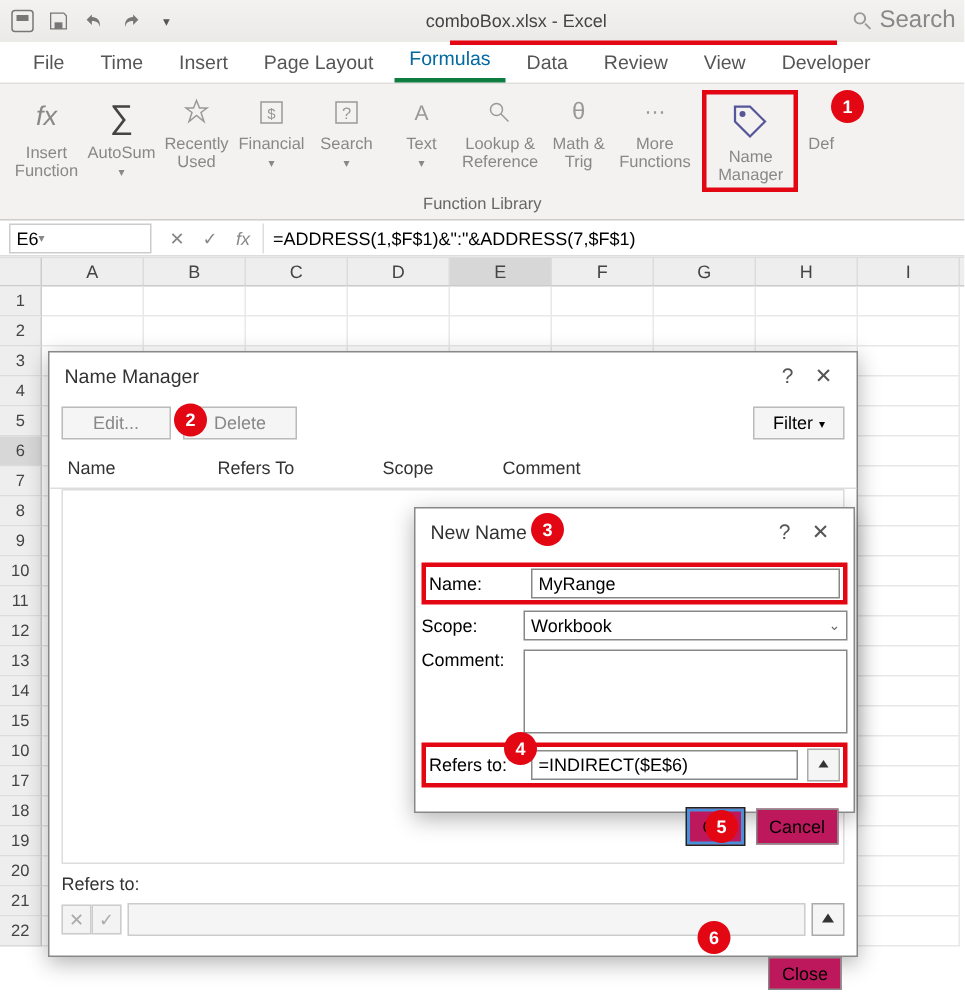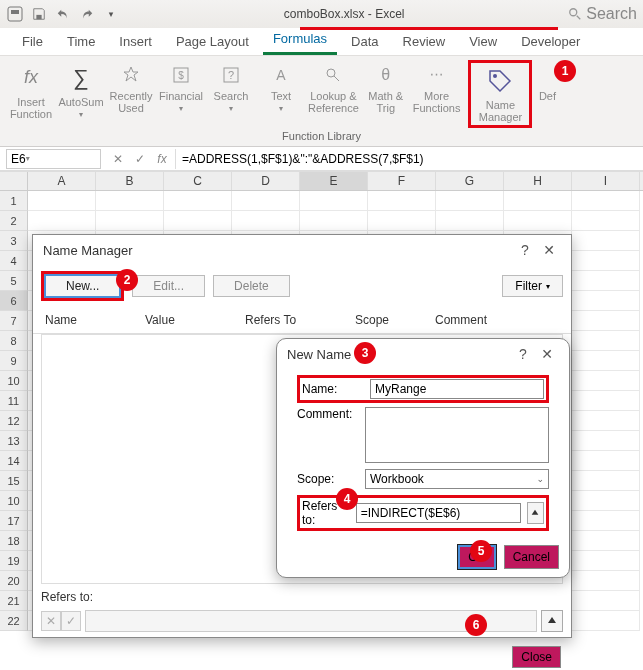--- a/index.html
+++ b/index.html
@@ -70,22 +70,22 @@
 .nm-refersto { padding:6px 8px; font-size:12px; color:#333; display:flex; align-items:center; gap:6px; }
 .nm-refersto-row { display:flex; align-items:center; padding:0 8px 8px; gap:4px; }
 .check-cancel { display:flex; gap:0; }
 .check-cancel span { width:20px; height:20px; border:1px solid #ccc; background:#f3f3f3; display:flex; align-items:center; justify-content:center; font-size:12px; color:#aaa; }
 .refers-input { flex:1; height:22px; border:1px solid #ccc; background:#f5f5f5; }
 .range-btn { width:22px; height:22px; border:1px solid #aaa; background:#f5f5f5; display:flex; align-items:center; justify-content:center; }
 .nm-close-row { display:flex; justify-content:flex-end; padding:6px 10px 10px; }
 .dlg-btn { padding:3px 8px; border:1px solid #888; background:#be185d; font-size:12px; cursor:pointer; }
 
 
-.nn-dialog { left:276px; top:338px; width:294px; height:240px; z-index:30;border-radius:10px; }
-.nn-body { padding:6px 20px; font-size:12px; }
+.nn-dialog { left:276px; top:338px; width:294px; height:204px; z-index:30; }
+.nn-body { padding:6px 4px; font-size:12px; }
 .nn-row { display:flex; align-items:center; margin-bottom:6px; gap:6px; }
 .nn-label { width:62px; }
 .nn-input { flex:1; height:20px; border:1px solid #888; padding:0 4px; font-size:12px; }
 .nn-select { flex:1; height:20px; border:1px solid #888; display:flex; align-items:center; justify-content:space-between; padding:0 4px; font-size:12px; }
 .nn-comment { flex:1; height:56px; border:1px solid #888; }
 .nn-row.align-top { align-items:flex-start; }
 .nn-btns { display:flex; justify-content:flex-end; gap:8px; padding:4px 10px 8px; }
 .red-box { border:3px solid #e30613; padding:1px 2px; margin-bottom:4px; }
 .red-box .nn-row { margin-bottom:0; }
 .ok-focus { border:2px solid #4a90d9; outline:1px solid #222; }
@@ -535,33 +535,29 @@
 </div>
 
 <div class="dialog nm-dialog">
   <div class="dlg-title">
     <span>Name Manager</span>
     <span class="spacer"></span>
     <span class="help">?</span>
     <span class="close">✕</span>
   </div>
   <div class="nm-toolbar">
-    <span class="new-highlight">
-      <button class="nm-btn enabled">New...</button>
-    </span>
     <button class="nm-btn">Edit...</button>
     <button class="nm-btn">Delete</button>
     <div class="nm-filter">
       <span>Filter</span>
       <span style="font-size:8px">▾</span>
     </div>
   </div>
   <div class="nm-list-head">
     <div style="width:100px">Name</div>
-    <div style="width:100px">Value</div>
     <div style="width:110px">Refers To</div>
     <div style="width:80px">Scope</div>
     <div style="flex:1">Comment</div>
   </div>
   <div class="nm-list-body"></div>
   <div class="nm-refersto">Refers to:</div>
   <div class="nm-refersto-row">
     <div class="check-cancel">
       <span>✕</span>
       <span>✓</span>
@@ -589,30 +585,30 @@
     <span class="help">?</span>
     <span class="close">✕</span>
   </div>
   <div class="nn-body">
     <div class="red-box">
       <div class="nn-row">
         <span class="nn-label">Name:</span>
         <input class="nn-input" value="MyRange" style="">
       </div>
     </div>
-    <div class="nn-row align-top">
-      <span class="nn-label">Comment:</span>
-      <div class="nn-comment"></div>
-    </div>
     <div class="nn-row">
       <span class="nn-label">Scope:</span>
       <div class="nn-select">
         <span>Workbook</span>
         <span style="font-size:9px;color:#666">⌄</span>
       </div>
+    </div>
+    <div class="nn-row align-top">
+      <span class="nn-label">Comment:</span>
+      <div class="nn-comment"></div>
     </div>
     <div class="red-box">
       <div class="nn-row">
         <span class="nn-label">Refers to:</span>
         <input class="nn-input" value="=INDIRECT($E$6)" style="">
         <div class="range-btn">
             <svg width="10" height="10" viewBox="0 0 12 12">
               <path d="M6 2l4 6H2z" fill="#333"></path>
             </svg>
           </div>

